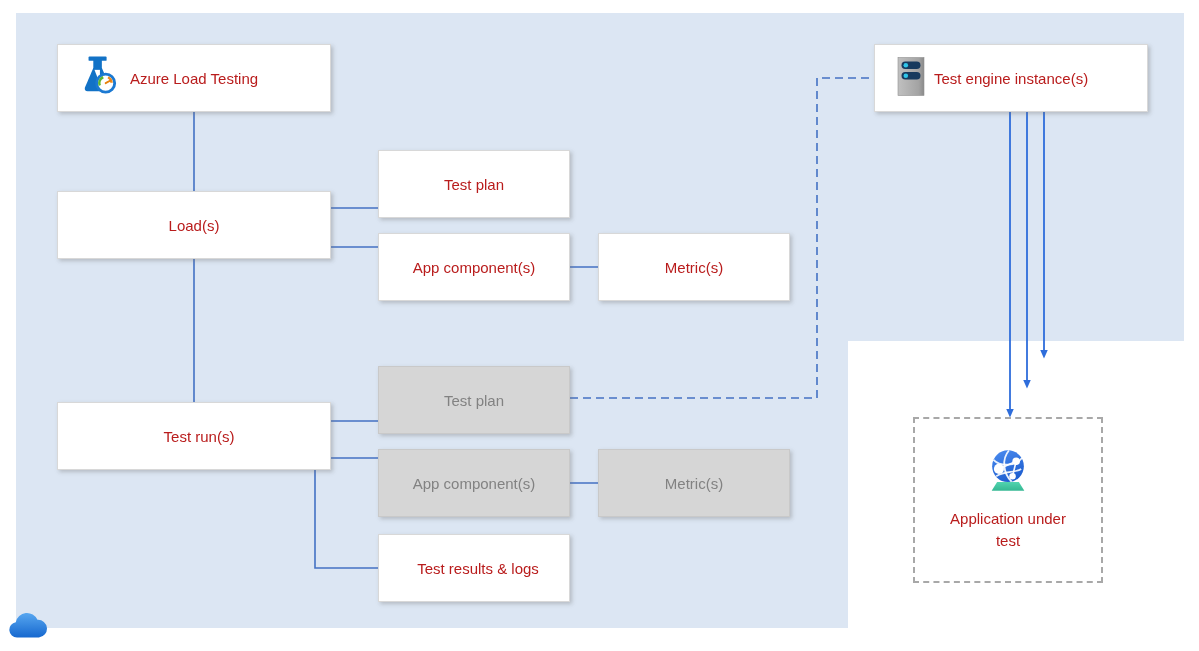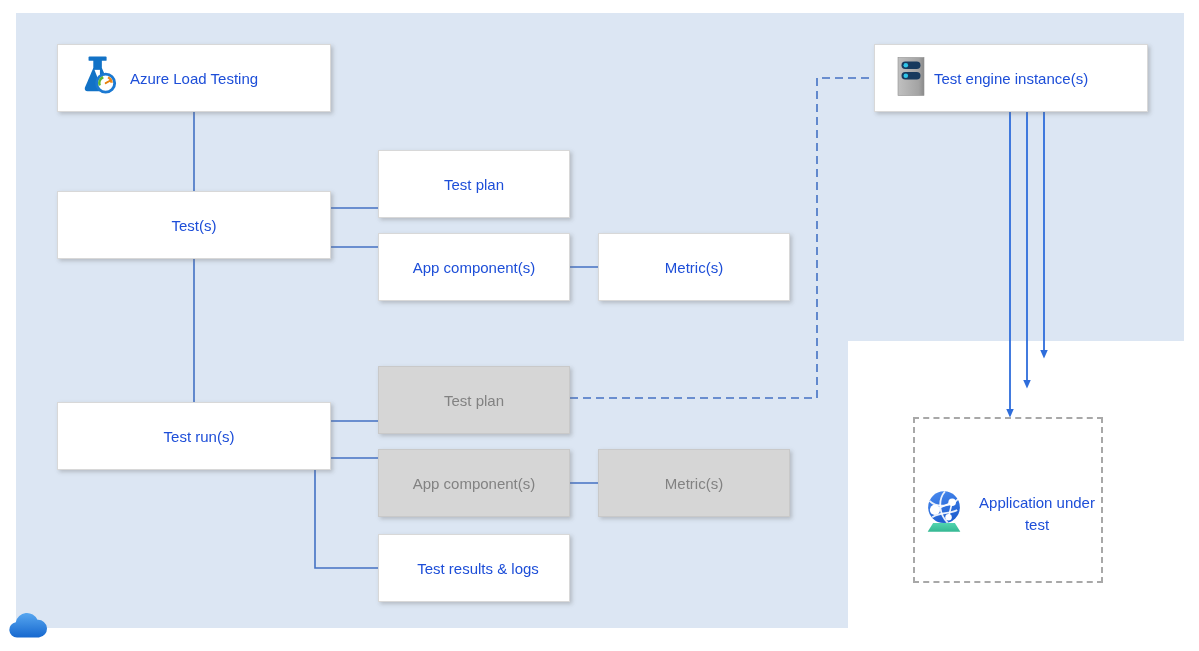--- a/index.html
+++ b/index.html
@@ -10,41 +10,41 @@
   }
   .panel{position:absolute;z-index:0;}
   .panel-blue{left:16px;top:13px;width:1168px;height:615px;background:#dce6f3;}
   .panel-cut{left:848px;top:341px;width:336px;height:287px;background:#ffffff;}
   #connector-layer{position:absolute;left:0;top:0;z-index:1;pointer-events:none;}
   .node{
     position:absolute;z-index:2;background:#ffffff;
     border:1px solid #d8d8d8;
     box-shadow:2px 2px 4px rgba(110,110,110,0.35);
     display:flex;align-items:center;justify-content:center;
-    font-size:15px;color:#1d4ed8;box-sizing:border-box;
+    font-size:15px;color:#b91c1c;box-sizing:border-box;
   }
   .node.gray{background:#d6d6d6;border-color:#c9c9c9;color:#828282;}
   .node .icon{position:absolute;left:22px;top:50%;transform:translateY(-50%);}
   .wide{width:274px;height:68px;}
   .small{width:192px;height:68px;text-align:center;}
   .n-azure{left:57px;top:44px;}
   .n-engine{left:874px;top:44px;}
   .n-tests{left:57px;top:191px;}
   .n-plan1{left:378px;top:150px;}
   .n-app1{left:378px;top:233px;}
   .n-metric1{left:598px;top:233px;}
   .n-runs{left:57px;top:402px;padding-left:10px;}
   .n-plan2{left:378px;top:366px;}
   .n-app2{left:378px;top:449px;}
   .n-metric2{left:598px;top:449px;}
   .n-results{left:378px;top:534px;padding-left:8px;}
   .n-aut{
     left:913px;top:417px;width:190px;height:166px;
     background:transparent;border:2px dashed #a8a8a8;box-shadow:none;
-    flex-direction:row;justify-content:flex-start;padding-top:20px;
+    flex-direction:column;justify-content:flex-start;padding-top:20px;
   }
   .n-aut .aut-label{width:130px;text-align:center;line-height:1.45;margin-top:8px;}
   .cloud-icon{position:absolute;left:7px;top:610px;z-index:3;}
 </style>
 </head>
 <body>
 
 <div class="panel panel-blue"></div>
 <div class="panel panel-cut"></div>
 
@@ -91,21 +91,21 @@
       <rect x="4.5" y="5" width="19" height="7.5" rx="3.75" fill="#173a5e"></rect>
       <circle cx="8.8" cy="8.75" r="2.3" fill="#2ec6ea"></circle>
       <rect x="4.5" y="15.5" width="19" height="7.5" rx="3.75" fill="#173a5e"></rect>
       <circle cx="8.8" cy="19.25" r="2.3" fill="#2ec6ea"></circle>
     </svg>
   </span>
   <span>Test engine instance(s)</span>
 </div>
 
 <div class="node wide n-tests">
-  <span>Test(s)</span>
+  <span>Load(s)</span>
 </div>
 
 <div class="node small n-plan1">
   <span>Test plan</span>
 </div>
 
 <div class="node small n-app1">
   <span>App component(s)</span>
 </div>
 

